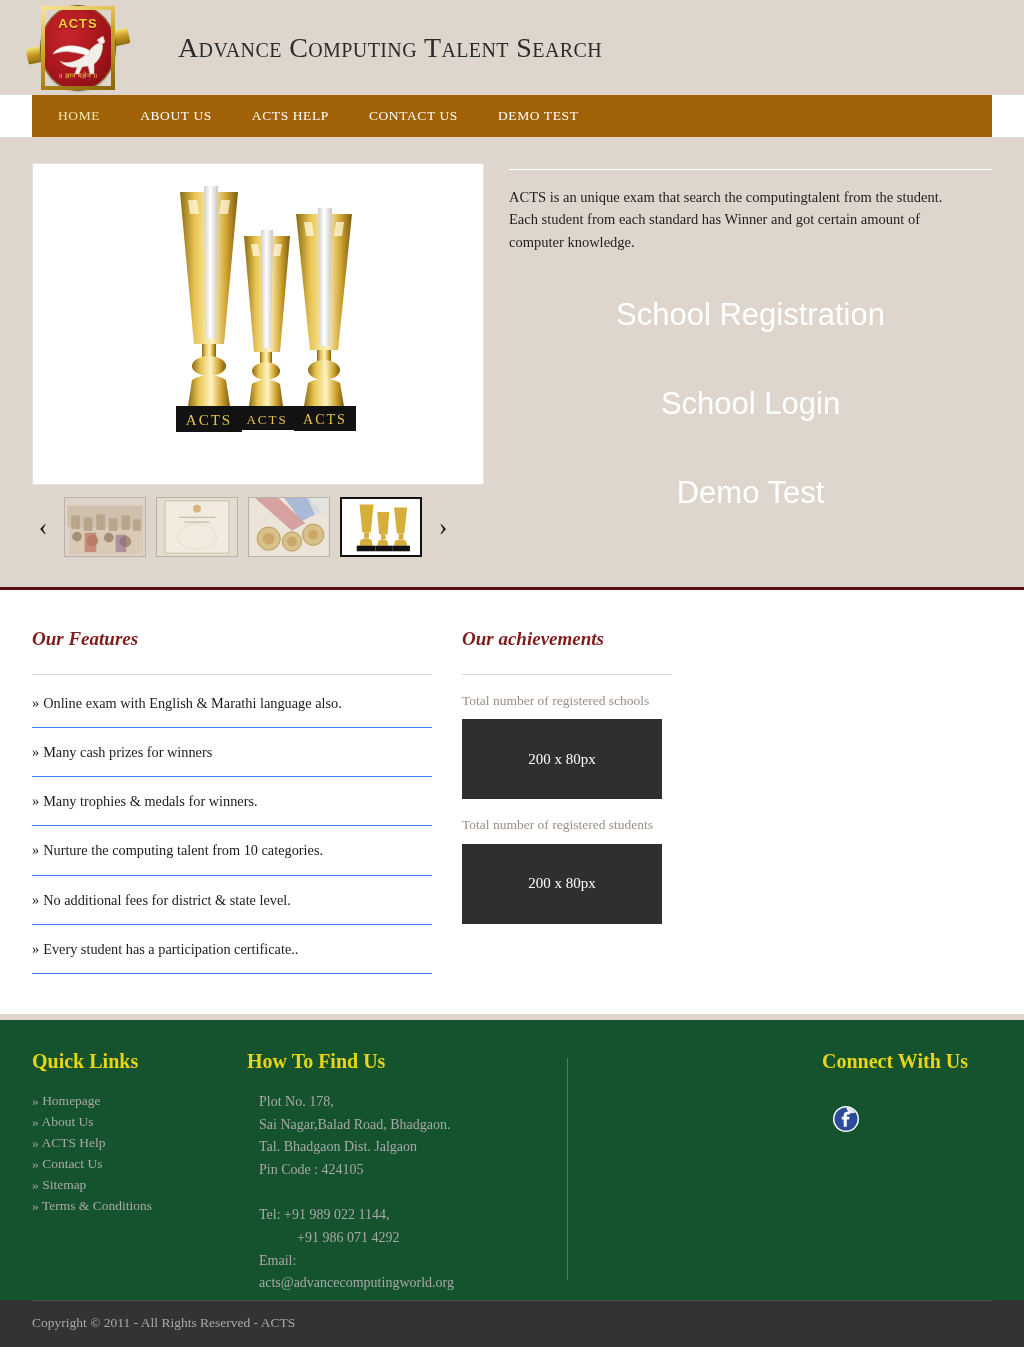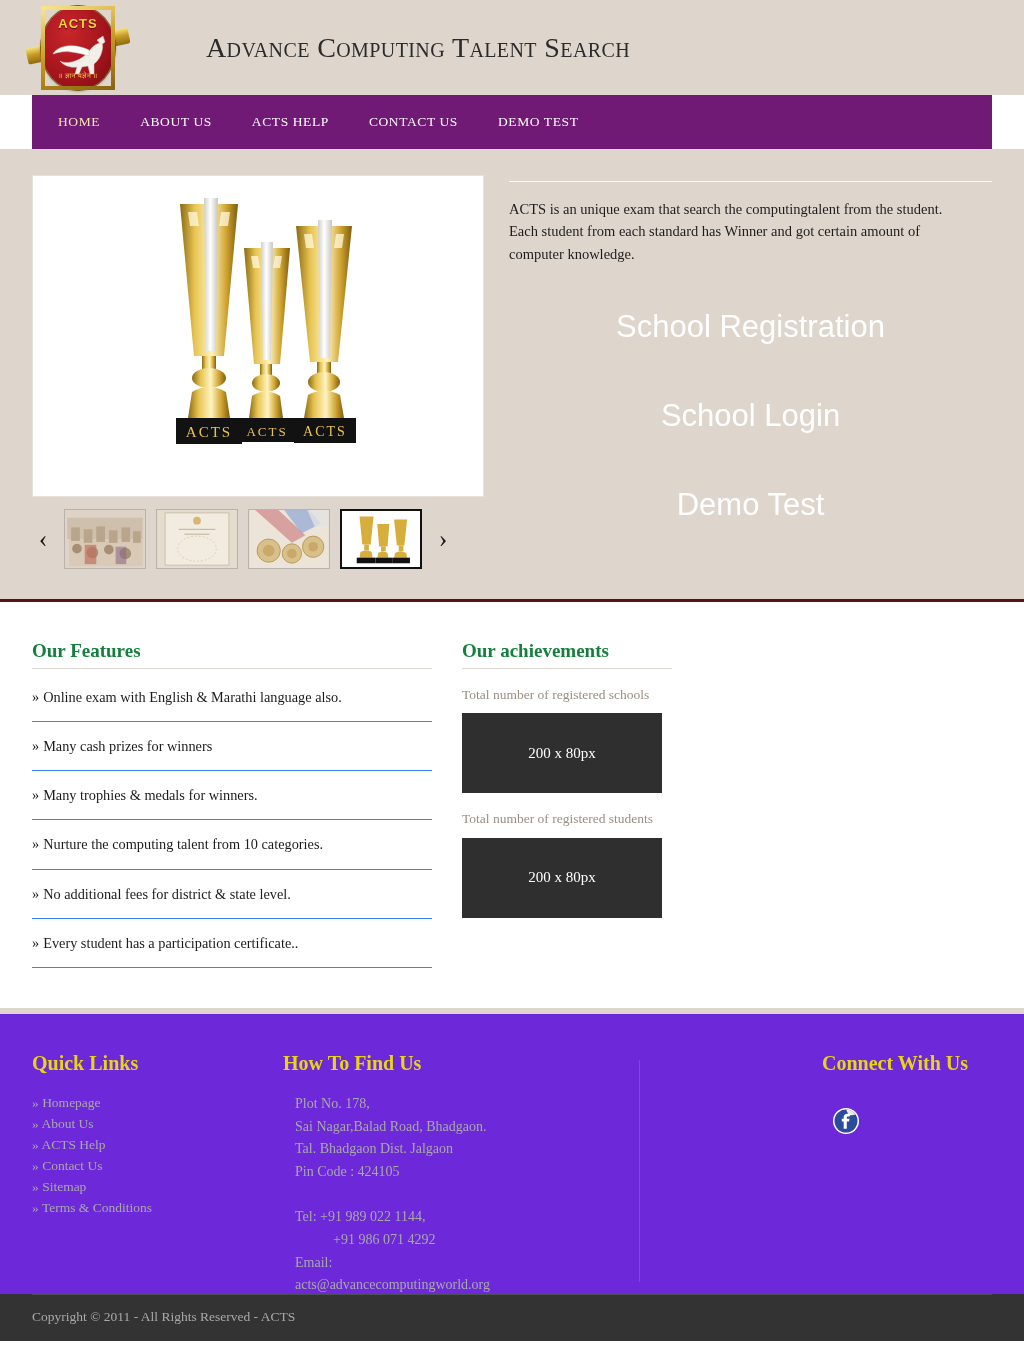--- a/index.html
+++ b/index.html
@@ -60,34 +60,34 @@
     width: 62px; height: 46px;
   }
   .logo-sanskrit {
     position: absolute; bottom: 6px; left: 0; right: 0;
     text-align: center;
     font-size: 7px;
     color: #f0c84a;
     letter-spacing: .3px;
   }
   .site-title {
-    margin-left: 80px;
+    margin-left: 52px;
     font-family: "Liberation Serif", serif;
     font-size: 28px;
     letter-spacing: .4px;
     color: #2b2b2b;
     font-variant: small-caps;
     white-space: nowrap;
     text-align: right;
   }
 
   
   .nav {
-    background: #701a75;
-    height: 54px;
+    background: #a16207;
+    height: 42px;
     margin: 0 32px;
     display: flex;
     align-items: center;
     padding-left: 26px;
   }
   .nav a {
     color: #ffffff;
     text-decoration: none;
     font-family: "Liberation Serif", serif;
     font-size: 13.5px;
@@ -185,22 +185,23 @@
     padding: 38px 32px 40px 32px;
     display: flex;
     align-items: flex-start;
   }
   .features-col { width: 400px; flex: 0 0 auto; }
   .ach-col { margin-left: 30px; width: 210px; flex: 0 0 auto; }
 
   .sec-title {
     font-size: 19px;
     font-weight: bold;
-    color: #15803d;
-    margin: 0 0 6px 0;
+    font-style: italic;
+    color: #7f1d1d;
+    margin: 0 0 24px 0;
   }
   .sec-rule { border-bottom: 1px solid #ddd9d3; margin-bottom: 4px; }
 
   .feat-item {
     font-size: 14.3px;
     color: #1b1b1b;
     padding: 16px 0 15px 0;
     border-bottom: 1px solid #3b82f6;
     line-height: 1.2;
   }
@@ -216,26 +217,25 @@
     width: 200px; height: 80px;
     background: #2f2f2f;
     color: #ffffff;
     display: flex; align-items: center; justify-content: center;
     font-size: 15px;
   }
 
   
   .footer-gap { height: 6px; background: #ded6cd; }
   .footer {
-    background: #6d28d9;
-    padding: 38px 32px 0 32px;
+    background: #14532d;
+    padding: 30px 32px 0 32px;
     height: 280px;
     display: flex;
     position: relative;
-    gap: 36px;
   }
   .f-col-links { width: 215px; flex: 0 0 auto; }
   .f-col-find  { width: 320px; flex: 0 0 auto; }
   .f-vline {
     width: 1px; background: #6a6a6a;
     margin: 8px 0 6px 0;
     flex: 0 0 auto;
     height: 222px;
   }
   .f-col-social {

